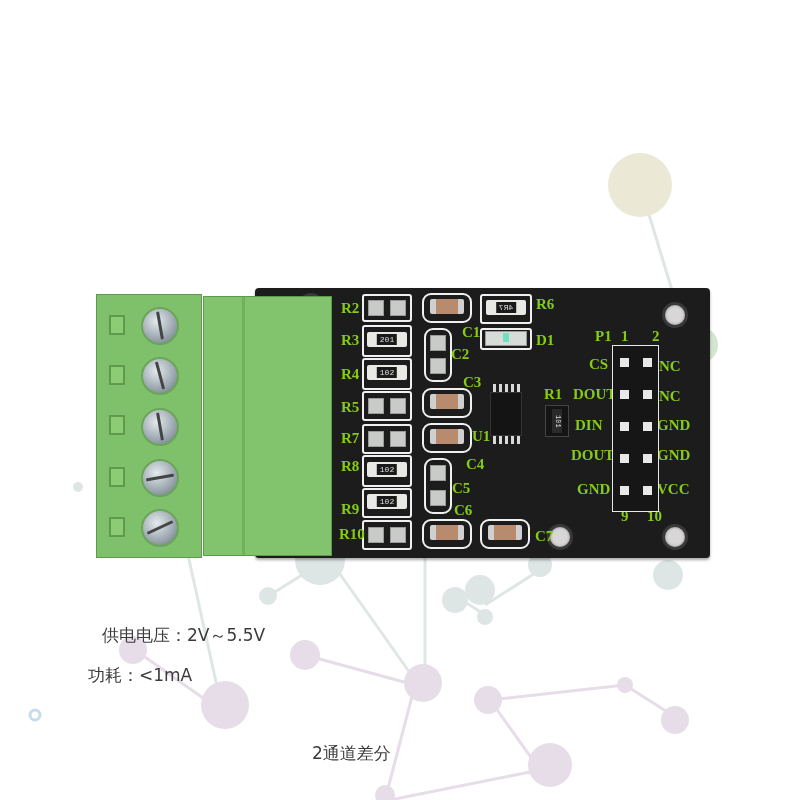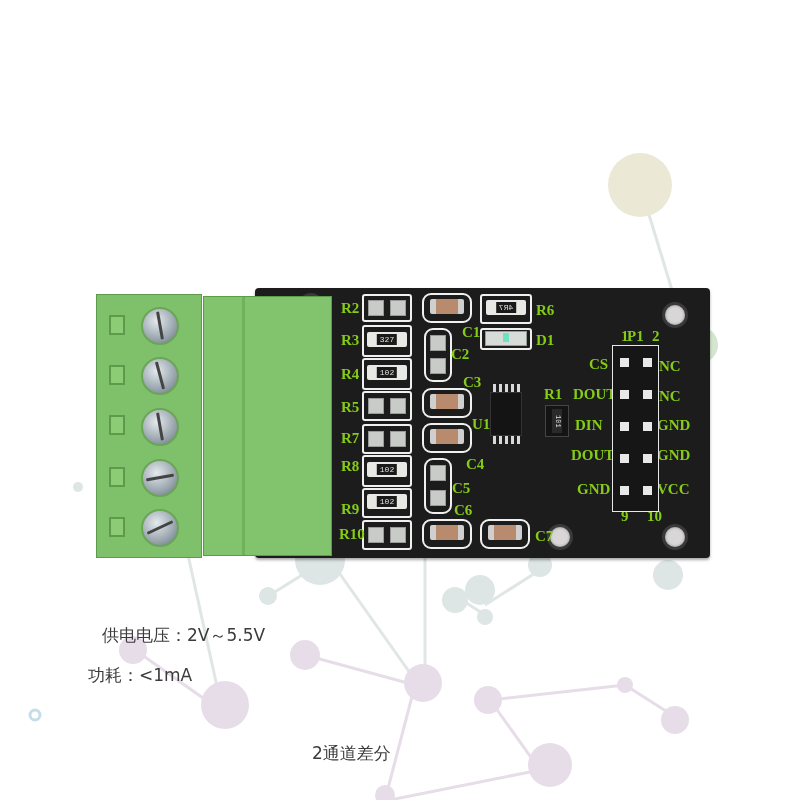--- a/index.html
+++ b/index.html
@@ -79,21 +79,21 @@
   <div class="hole" style="left:407px;top:14px;"></div>
   <div class="hole" style="left:292px;top:236px;"></div>
   <div class="hole" style="left:407px;top:236px;"></div>
 
   <div class="pad-box" style="left:107px;top:6px;width:46px;height:24px;">
     <div class="pad" style="left:4px;top:4px;"></div>
       <div class="pad" style="left:26px;top:4px;"></div>
   </div>
   <div class="pad-box" style="left:107px;top:37px;width:46px;height:28px;">
     <div class="res" style="left:3px;top:5px;width:40px;">
-        <span class="code">327</span>
+        <span class="code">201</span>
       </div>
   </div>
   <div class="pad-box" style="left:107px;top:70px;width:46px;height:28px;">
     <div class="res" style="left:3px;top:5px;width:40px;">
         <span class="code">102</span>
       </div>
   </div>
   <div class="pad-box" style="left:107px;top:103px;width:46px;height:26px;">
     <div class="pad" style="left:4px;top:5px;"></div>
       <div class="pad" style="left:26px;top:5px;"></div>
@@ -146,57 +146,57 @@
   <div class="cap-outline" style="left:167px;top:231px;width:46px;height:26px;">
     <div class="cap" style="left:6px;top:4px;width:22px;"></div>
   </div>
   <div class="cap-outline" style="left:225px;top:231px;width:46px;height:26px;">
     <div class="cap" style="left:6px;top:4px;width:22px;"></div>
   </div>
 
   <div class="silk" style="left:207px;top:38px;">C1</div>
   <div class="silk" style="left:196px;top:60px;">C2</div>
   <div class="silk" style="left:208px;top:88px;">C3</div>
-  <div class="silk" style="left:217px;top:130px;text-align:center;">U1</div>
+  <div class="silk" style="left:217px;top:142px;text-align:center;">U1</div>
   <div class="silk" style="left:211px;top:170px;">C4</div>
   <div class="silk" style="left:197px;top:194px;">C5</div>
   <div class="silk" style="left:199px;top:216px;">C6</div>
   <div class="silk" style="left:280px;top:242px;">C7</div>
 
   <div class="pad-box" style="left:225px;top:6px;width:48px;height:26px;">
     <div class="res" style="left:4px;top:4px;width:40px;">
         <span class="code" style="transform:translateX(-50%) scaleX(-1);">4R7</span>
       </div>
   </div>
   <div class="pad-box" style="left:225px;top:40px;width:48px;height:18px;">
     <div class="pad" style="left:3px;top:1px;width:40px;height:13px;background:#d7dcd9;"></div>
     <div class="abs" style="left:21px;top:3px;width:6px;height:9px;background:#6fe0c0;"></div>
   </div>
-  <div class="silk" style="left:281px;top:16px;">R6</div>
+  <div class="silk" style="left:281px;top:10px;">R6</div>
   <div class="silk" style="left:281px;top:46px;">D1</div>
 
   <div class="ic" style="left:235px;top:104px;width:30px;height:42px;">
     <div class="pin" style="left:2px;top:-9px;"></div>
       <div class="pin" style="left:8px;top:-9px;"></div>
       <div class="pin" style="left:14px;top:-9px;"></div>
       <div class="pin" style="left:20px;top:-9px;"></div>
       <div class="pin" style="left:26px;top:-9px;"></div>
     <div class="pin" style="left:2px;top:43px;"></div>
       <div class="pin" style="left:8px;top:43px;"></div>
       <div class="pin" style="left:14px;top:43px;"></div>
       <div class="pin" style="left:20px;top:43px;"></div>
       <div class="pin" style="left:26px;top:43px;"></div>
   </div>
 
   <div class="abs" style="left:290px;top:117px;width:22px;height:30px;background:#141414;border:1px solid #444;">
     <div class="abs" style="left:6px;top:3px;width:10px;height:24px;background:#2a2a2a;color:#ddd;font-size:7px;font-family:'Liberation Mono',monospace;writing-mode:vertical-rl;text-align:center;">101</div>
   </div>
   <div class="silk" style="left:289px;top:100px;">R1</div>
 
-  <div class="silk" style="left:340px;top:42px;margin-left:32px;">P1</div>
+  <div class="silk" style="left:340px;top:42px;">P1</div>
   <div class="silk" style="left:366px;top:42px;">1</div>
   <div class="silk" style="left:397px;top:42px;">2</div>
   <div class="silk" style="left:366px;top:222px;">9</div>
   <div class="silk" style="left:392px;top:222px;">10</div>
 
   <div class="silk" style="left:334px;top:70px;">CS</div>
   <div class="silk" style="left:318px;top:100px;">DOUT</div>
   <div class="silk" style="left:320px;top:131px;">DIN</div>
   <div class="silk" style="left:316px;top:161px;">DOUT</div>
   <div class="silk" style="left:322px;top:195px;">GND</div>

